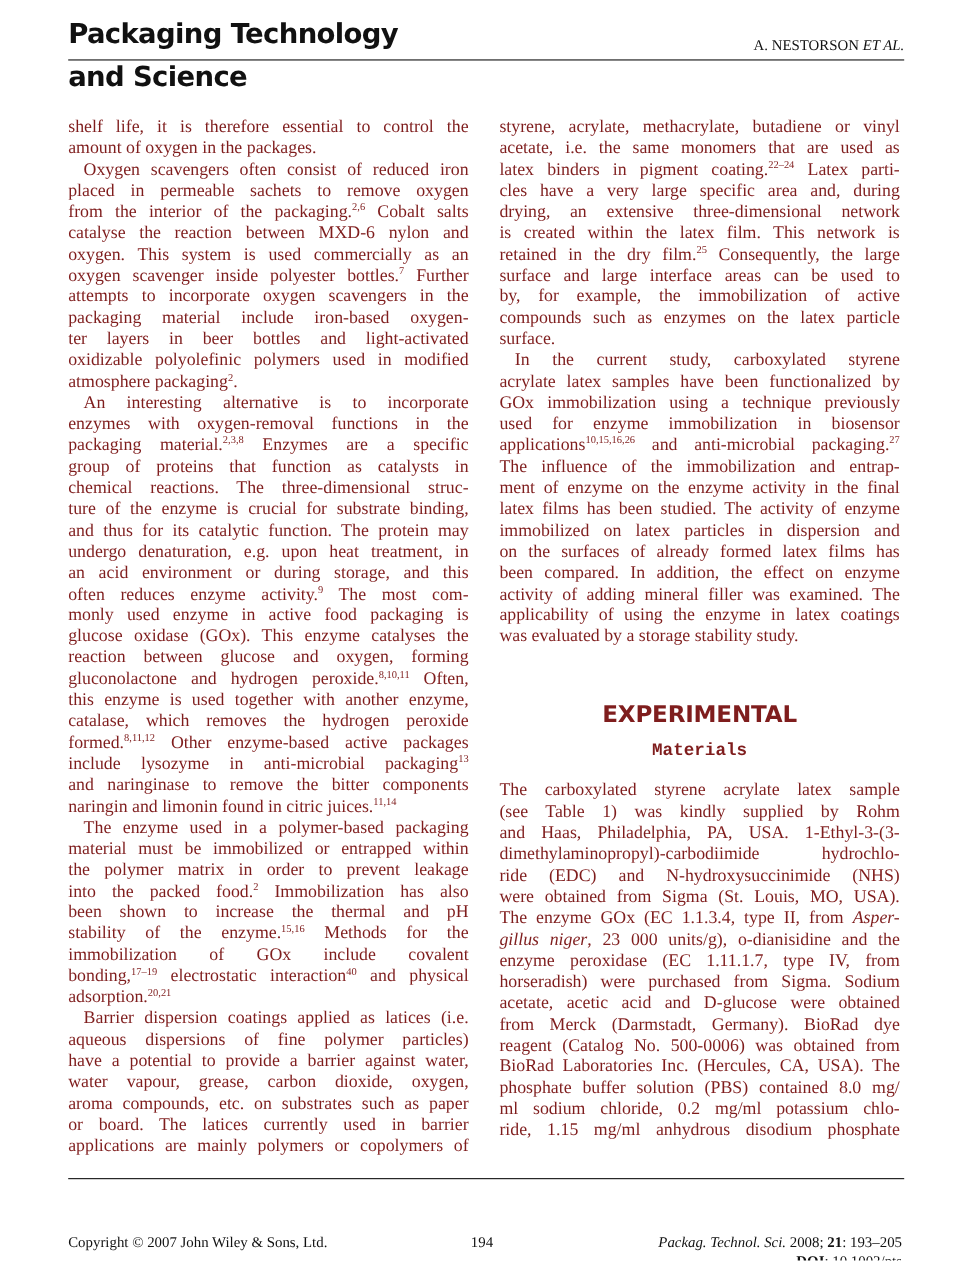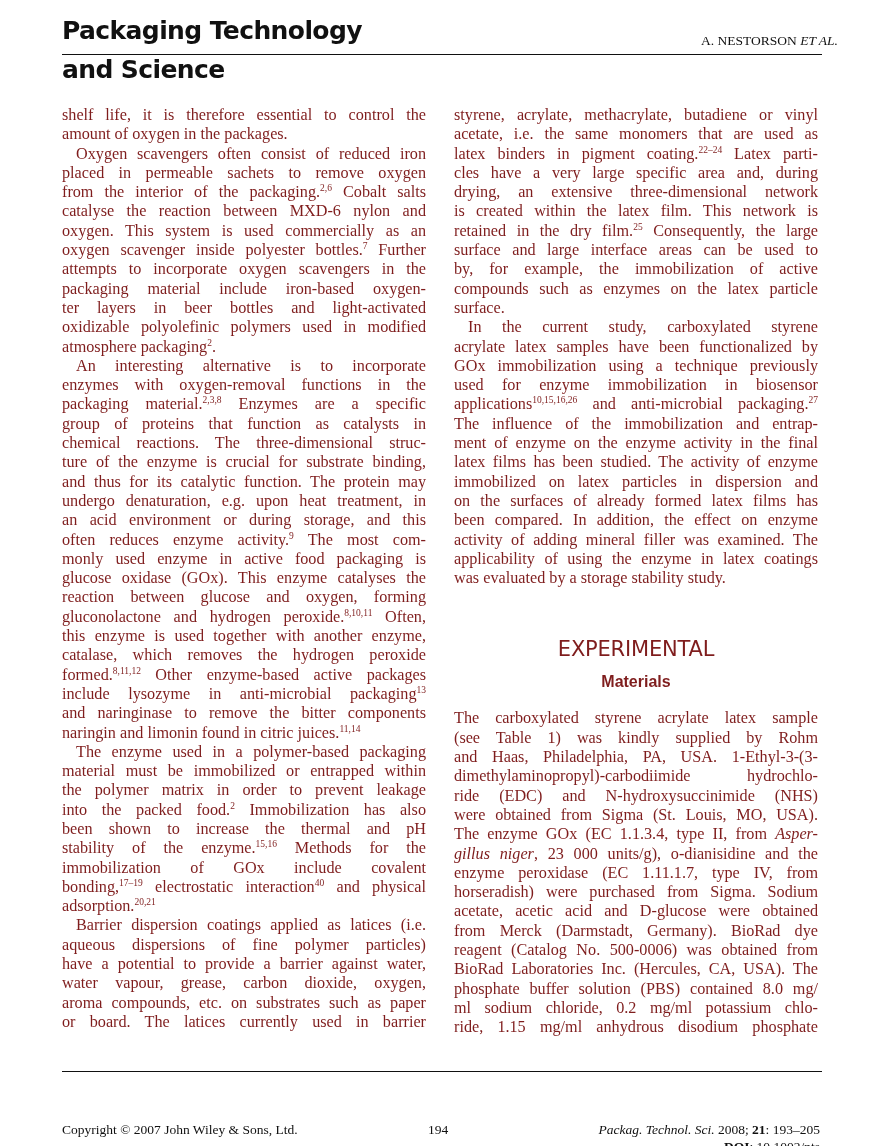--- a/index.html
+++ b/index.html
@@ -5,39 +5,39 @@
   html, body { margin: 0; padding: 0; background: #ffffff; }
   body { width: 882px; height: 1146px; position: relative; overflow: hidden; color: #111; }
   .journal-title {
     position: absolute; left: 62px; font-family: "DejaVu Sans", sans-serif;
     font-weight: bold; font-size: 25px; letter-spacing: -0.6px; color: #111; white-space: nowrap;
   }
   #jt1 { top: 16px; }
   #jt2 { top: 55px; }
   .header-rule { position: absolute; left: 62px; width: 760px; top: 54px; height: 0; border-top: 1.6px solid #111; }
   .running-head {
-    position: absolute; right: 44px; top: 33px; font-family: "Liberation Serif", serif; font-size: 13.5px; color: #111;
+    position: absolute; right: 60px; top: 33px; font-family: "Liberation Serif", serif; font-size: 13.5px; color: #111;
   }
   .running-head i { font-style: italic; }
   .col {
     position: absolute; top: 106px; width: 364px; font-family: "Liberation Serif", serif;
     font-size: 16.2px; line-height: 19.3px; color: #7f1d1d;
   }
   #col-left { left: 62px; }
   #col-right { left: 454px; }
   .ln { display: block; text-align: justify; text-align-last: justify; white-space: nowrap; height: 19.3px; overflow: visible; }
   .ln.last { text-align-last: left; }
   .ln.indent { text-indent: 14px; }
   sup { font-size: 9.5px; line-height: 0; vertical-align: 6px; }
   .heading-1 {
-    font-family: "DejaVu Sans", sans-serif; font-weight: normal; font-size: 21px;
+    font-family: "DejaVu Sans", sans-serif; font-weight: bold; font-size: 21px;
     text-align: center; letter-spacing: -0.2px; height: 29px; line-height: 29px;
   }
   .heading-2 {
-    font-family: Liberation Sans, sans-serif; font-weight: bold; font-size: 16px;
+    font-family: Liberation Mono, monospace; font-weight: bold; font-size: 16px;
     text-align: center; height: 24px; line-height: 24px;
   }
   .footer-rule { position: absolute; left: 62px; width: 760px; top: 1071px; border-top: 1.3px solid #111; }
   .footer { position: absolute; top: 1082px; font-family: "Liberation Serif", serif; font-size: 13.5px; color: #111; white-space: nowrap; margin-top: 40px; }
   #footer-copyright { left: 62px; }
   #footer-page { left: 428px; }
   #footer-citation { right: 62px; text-align: center; }
   #footer-doi { right: 62px; top: 1099px; text-align: right; }
   .it { font-style: italic; }
   .bd { font-weight: bold; }
@@ -95,20 +95,21 @@
     <span class="ln"><span>stability of the enzyme.</span><sup>15,16</sup><span> Methods for the</span></span>
     <span class="ln"><span>immobilization of GOx include covalent</span></span>
     <span class="ln"><span>bonding,</span><sup>17–19</sup><span> electrostatic interaction</span><sup>40</sup><span> and physical</span></span>
     <span class="ln last"><span>adsorption.</span><sup>20,21</sup></span>
     <span class="ln indent"><span>Barrier dispersion coatings applied as latices (i.e.</span></span>
     <span class="ln"><span>aqueous dispersions of fine polymer particles)</span></span>
     <span class="ln"><span>have a potential to provide a barrier against water,</span></span>
     <span class="ln"><span>water vapour, grease, carbon dioxide, oxygen,</span></span>
     <span class="ln"><span>aroma compounds, etc. on substrates such as paper</span></span>
     <span class="ln"><span>or board. The latices currently used in barrier</span></span>
+    <span class="ln"><span>applications are mainly polymers or copolymers of</span></span>
   </div>
 
 <div class="col" id="col-right">
   <div id="right-intro">
       <span class="ln"><span>styrene, acrylate, methacrylate, butadiene or vinyl</span></span>
       <span class="ln"><span>acetate, i.e. the same monomers that are used as</span></span>
       <span class="ln"><span>latex binders in pigment coating.</span><sup>22–24</sup><span> Latex parti-</span></span>
       <span class="ln"><span>cles have a very large specific area and, during</span></span>
       <span class="ln"><span>drying, an extensive three-dimensional network</span></span>
       <span class="ln"><span>is created within the latex film. This network is</span></span>

